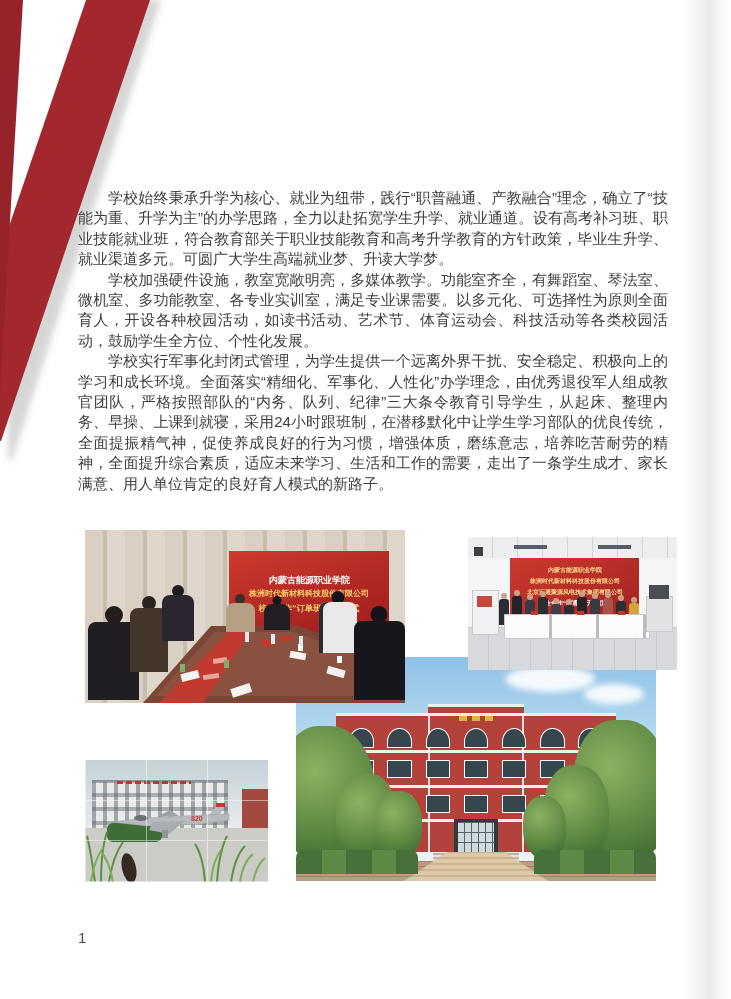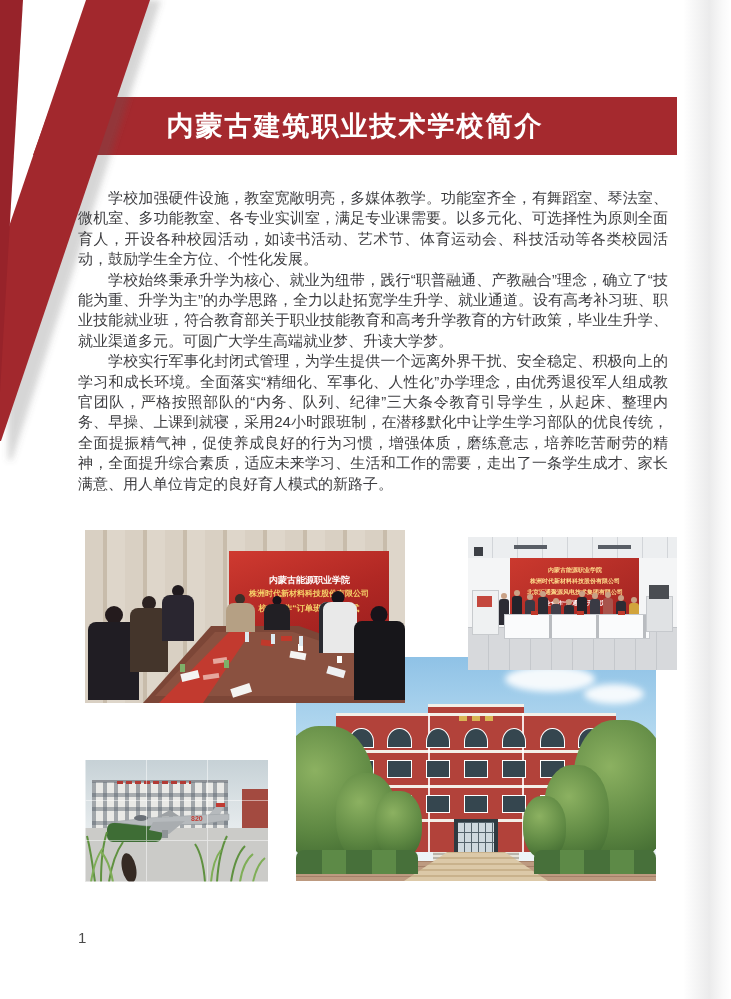--- a/index.html
+++ b/index.html
@@ -127,27 +127,24 @@
     <defs>
         <filter id="soft" x="-30%" y="-30%" width="160%" height="160%">
           <feGaussianBlur stdDeviation="3"></feGaussianBlur>
         </filter>
       </defs>
     <polygon points="100,0 161,0 12,460 8,460 8,268" fill="rgba(90,90,95,.25)" filter="url(#soft)"></polygon>
     <polygon points="86,0 150,0 1,441 0,441 0,253" fill="#a2282d"></polygon>
     <polygon points="0,0 23,0 0,392" fill="#97232a"></polygon>
   </svg>
 
-  <div class="banner">
-    <h1>内蒙古建筑职业技术学校简介</h1>
-  </div>
 
   <div class="article">
+    <p>学校始终秉承升学为核心、就业为纽带，践行“职普融通、产教融合”理念，确立了“技能为重、升学为主”的办学思路，全力以赴拓宽学生升学、就业通道。设有高考补习班、职业技能就业班，符合教育部关于职业技能教育和高考升学教育的方针政策，毕业生升学、就业渠道多元。可圆广大学生高端就业梦、升读大学梦。</p>
     <p>学校加强硬件设施，教室宽敞明亮，多媒体教学。功能室齐全，有舞蹈室、琴法室、微机室、多功能教室、各专业实训室，满足专业课需要。以多元化、可选择性为原则全面育人，开设各种校园活动，如读书活动、艺术节、体育运动会、科技活动等各类校园活动，鼓励学生全方位、个性化发展。</p>
-    <p>学校始终秉承升学为核心、就业为纽带，践行“职普融通、产教融合”理念，确立了“技能为重、升学为主”的办学思路，全力以赴拓宽学生升学、就业通道。设有高考补习班、职业技能就业班，符合教育部关于职业技能教育和高考升学教育的方针政策，毕业生升学、就业渠道多元。可圆广大学生高端就业梦、升读大学梦。</p>
     <p>学校实行军事化封闭式管理，为学生提供一个远离外界干扰、安全稳定、积极向上的学习和成长环境。全面落实“精细化、军事化、人性化”办学理念，由优秀退役军人组成教官团队，严格按照部队的“内务、队列、纪律”三大条令教育引导学生，从起床、整理内务、早操、上课到就寝，采用24小时跟班制，在潜移默化中让学生学习部队的优良传统，全面提振精气神，促使养成良好的行为习惯，增强体质，磨练意志，培养吃苦耐劳的精神，全面提升综合素质，适应未来学习、生活和工作的需要，走出了一条学生成才、家长满意、用人单位肯定的良好育人模式的新路子。</p>
   </div>
 
   <figure class="ph ph-bldg">
     <div class="cloud" style="left:58%;top:4%;width:90px;height:26px;"></div>
     <div class="cloud" style="left:80%;top:12%;width:60px;height:20px;"></div>
     <div class="cloud" style="left:6%;top:9%;width:70px;height:18px;"></div>
     <div class="bldg">
       <div class="tower">
         <div class="sign"></div>

